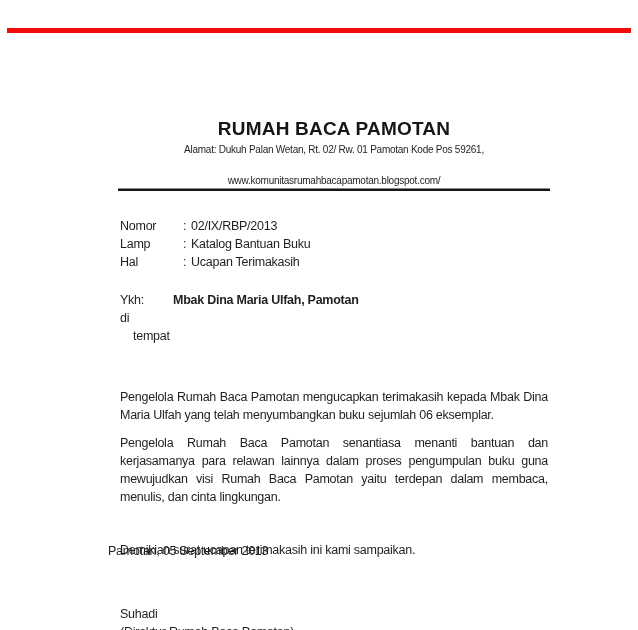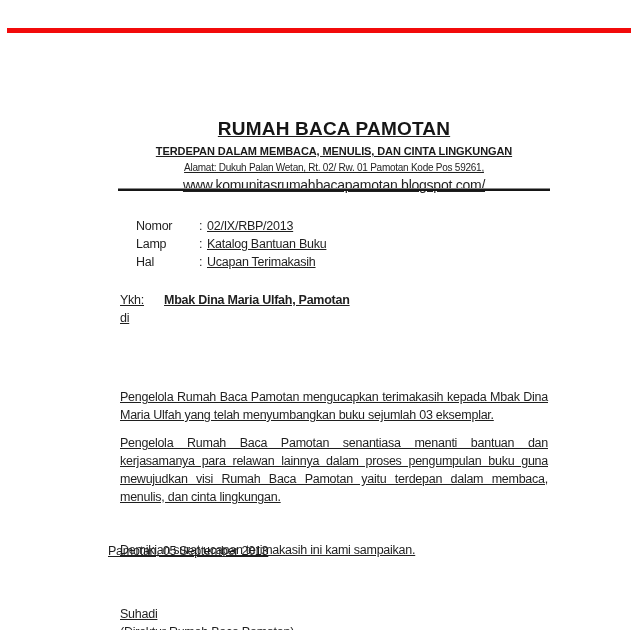--- a/index.html
+++ b/index.html
@@ -5,21 +5,21 @@
   html, body { margin: 0; padding: 0; }
   body {
     width: 638px;
     height: 630px;
     background: #ffffff;
     position: relative;
     overflow: hidden;
     font-family: "Liberation Sans", sans-serif;
     color: #1f1f1f;
   }
-  .abs { position: absolute; text-decoration: underline; }
+  .abs { position: absolute; }
 
   
   #progress-bar {
     top: 28px; left: 7px;
     width: 624px; height: 5px;
     background: #f20b0b;
   }
 
   
   #letterhead {
@@ -42,44 +42,44 @@
     letter-spacing: -0.1px;
     color: #1a1a1a;
   }
   #lh-address {
     margin-top: 2px;
     font-size: 10px;
     line-height: 15px;
     letter-spacing: -0.25px;
   }
   #lh-website {
-    margin-top: 4px;
-    font-size: 14px;
+    margin-top: 17px;
+    font-size: 10px;
     line-height: 13px;
     letter-spacing: -0.25px;
   }
   #header-rule {
     top: 188px; left: 118px;
     width: 432px; height: 3px;
     background: linear-gradient(to bottom, #8a8a8a 0, #8a8a8a 1px, #161616 1px, #161616 100%);
   }
 
   .txt {
     font-size: 12.5px;
     line-height: 18px;
     letter-spacing: -0.25px;
     color: #1f1f1f;
   }
 
-  #meta-block { top: 217px; left: 136px; width: 428px; }
+  #meta-block { top: 217px; left: 120px; width: 428px; }
   .meta-label { display: inline-block; width: 63px; }
   .meta-sep { display: inline-block; width: 8px; }
 
   #recipient-block { top: 291px; left: 120px; width: 428px; }
-  .recipient-name { font-weight: bold; margin-left: 4px; padding-left: 16px; }
+  .recipient-name { font-weight: bold; margin-left: 13px; padding-left: 16px; }
   .indent { padding-left: 13px; }
 
   .para {
     left: 120px; width: 428px;
     text-align: justify;
     text-align-last: left;
   }
   #paragraph-1 { top: 388px; }
   #paragraph-2 { top: 434px; }
 
@@ -88,21 +88,20 @@
   #sig-name { top: 605px; left: 120px; width: 428px; }
   #sig-title { top: 623px; left: 120px; width: 428px; }
 </style>
 </head>
 <body>
 
 <div id="progress-bar" class="abs"></div>
 
 <div id="letterhead" class="abs">
   <div id="lh-title">RUMAH BACA PAMOTAN</div>
-  <div id="lh-tagline">TERDEPAN DALAM MEMBACA, MENULIS, DAN CINTA LINGKUNGAN</div>
   <div id="lh-address">Alamat: Dukuh Palan Wetan, Rt. 02/ Rw. 01 Pamotan Kode Pos 59261,</div>
   <div id="lh-website">www.komunitasrumahbacapamotan.blogspot.com/</div>
 </div>
 <div id="header-rule" class="abs"></div>
 
 <div id="meta-block" class="abs txt">
   <div>
     <span class="meta-label">Nomor</span><span class="meta-sep">:</span><span>02/IX/RBP/2013</span>
   </div>
   <div>
@@ -111,23 +110,24 @@
   <div>
     <span class="meta-label">Hal</span><span class="meta-sep">:</span><span>Ucapan Terimakasih</span>
   </div>
 </div>
 
 <div id="recipient-block" class="abs txt">
   <div>
     <span>Ykh:</span><span class="recipient-name">Mbak Dina Maria Ulfah, Pamotan</span>
   </div>
   <div>di</div>
+  <div class="indent">tempat</div>
 </div>
 
-<div id="paragraph-1" class="abs txt para">Pengelola Rumah Baca Pamotan mengucapkan terimakasih kepada Mbak Dina Maria Ulfah yang telah menyumbangkan buku sejumlah 03 eksemplar.</div>
+<div id="paragraph-1" class="abs txt para">Pengelola Rumah Baca Pamotan mengucapkan terimakasih kepada Mbak Dina Maria Ulfah yang telah menyumbangkan buku sejumlah 06 eksemplar.</div>
 <div id="paragraph-2" class="abs txt para">Pengelola Rumah Baca Pamotan senantiasa menanti bantuan dan kerjasamanya para relawan lainnya dalam proses pengumpulan buku guna mewujudkan visi Rumah Baca Pamotan yaitu terdepan dalam membaca, menulis, dan cinta lingkungan.</div>
 
 <div id="closing-block" class="abs txt">
   <div>Demikian surat ucapan terimakasih ini kami sampaikan.</div>
 </div>
 
 <div id="date-line" class="abs txt">Pamotan, 05 September 2013</div>
 
 <div id="sig-name" class="abs txt">Suhadi</div>
 <div id="sig-title" class="abs txt">(Direktur Rumah Baca Pamotan)</div>

